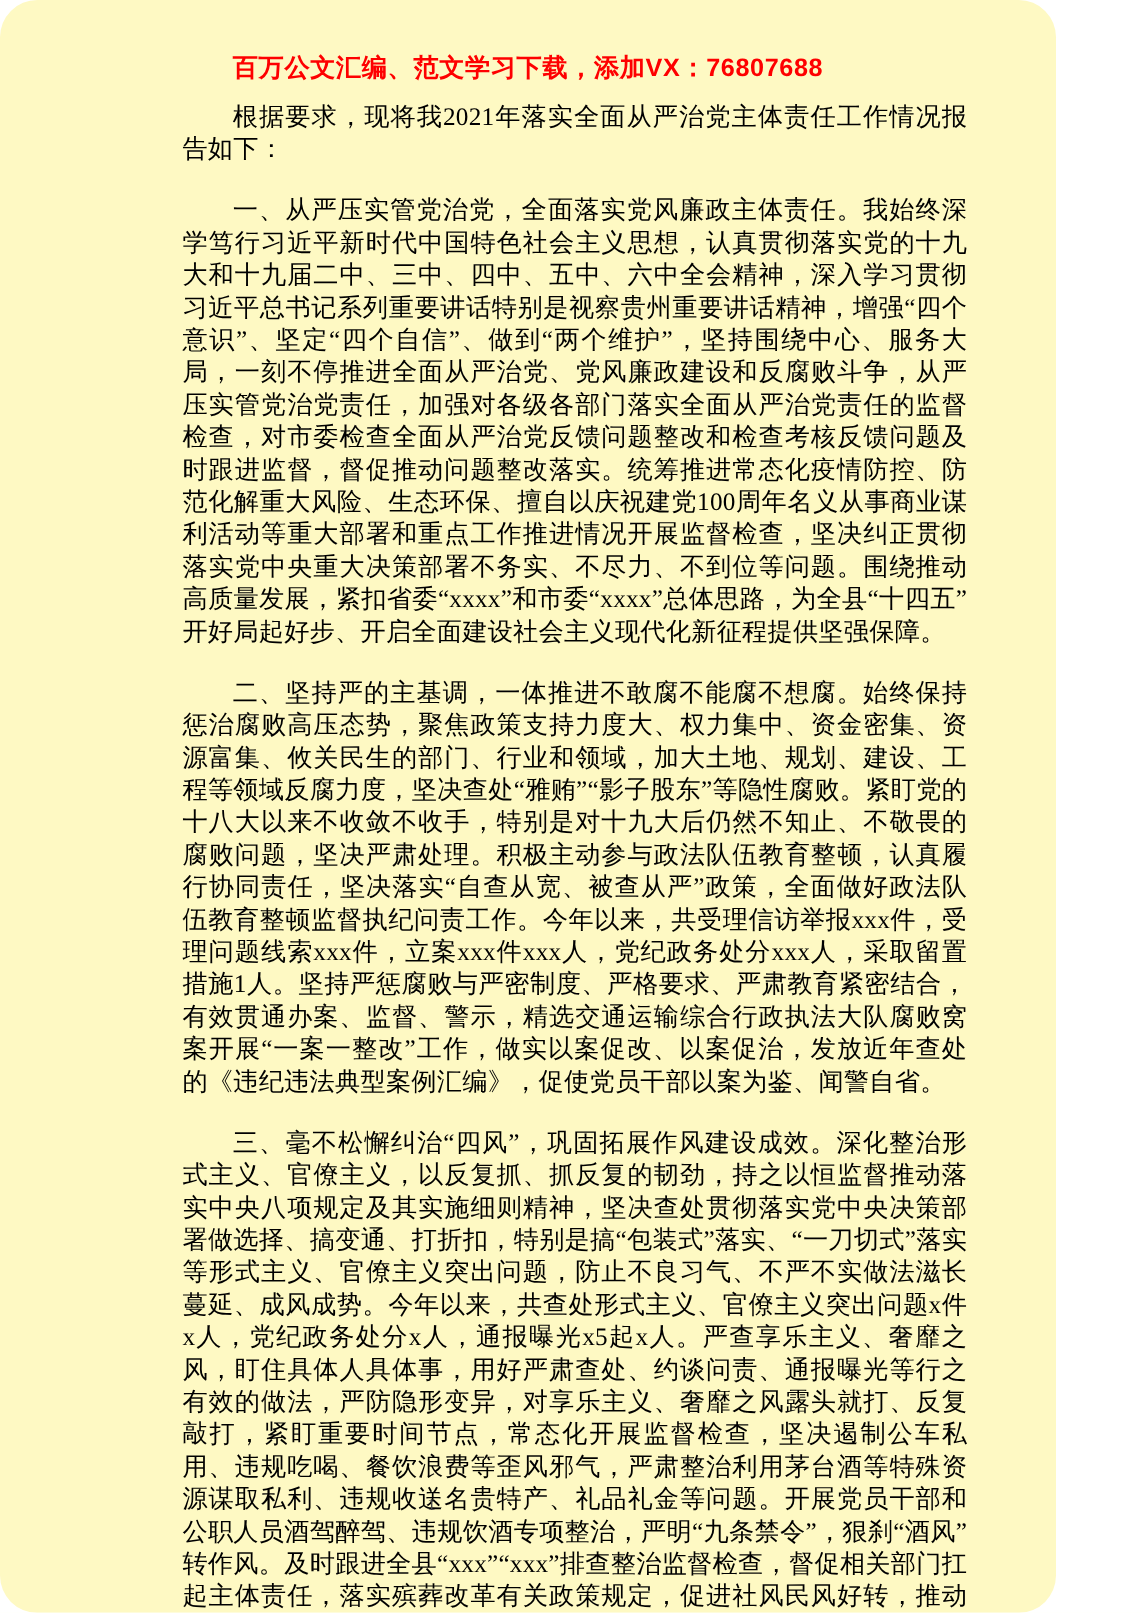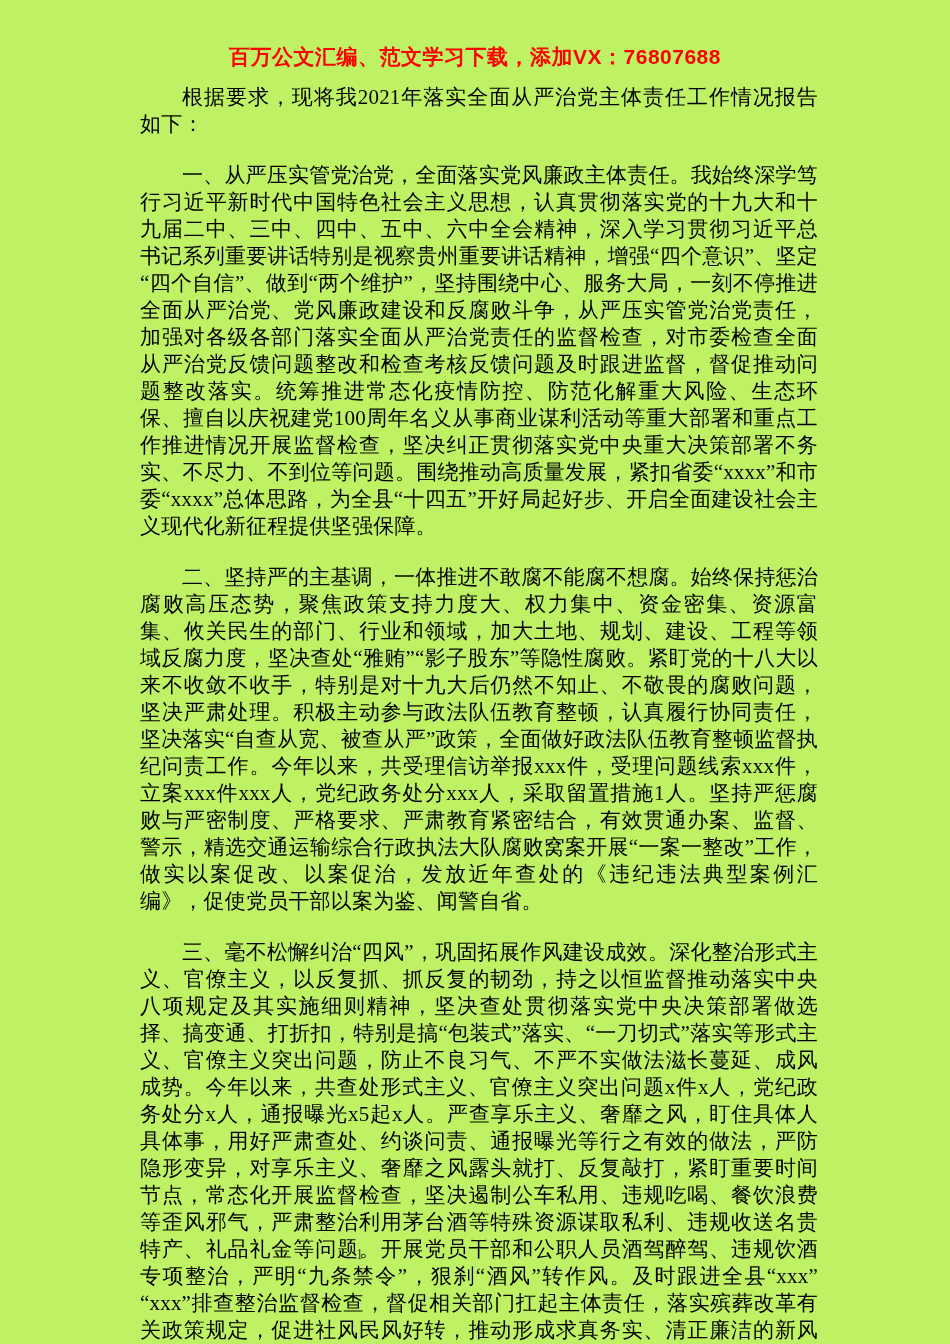--- a/index.html
+++ b/index.html
@@ -2,47 +2,48 @@
 <html lang="zh"><head>
 <meta charset="utf-8">
 <style>
   html, body {
     margin: 0;
     padding: 0;
     background: #ffffff;
   }
   .page {
     position: relative;
-    width: 950px;
+    width: 880px;
     height: 1344px;
-    background: #bef264;
+    background: #fef9c3;
     overflow: hidden;
     font-family: "Liberation Serif", "DejaVu Serif", serif;
     color: #000000;
+    border-radius: 31px;
   }
   .banner {
     padding-top: 44px;
     text-align: center;
     font-family: "Liberation Sans", "DejaVu Sans", sans-serif;
     font-weight: 700;
     font-size: 21px;
     line-height: 25px;
     color: #fe0000;
     letter-spacing: 0.5px;
   }
   .content {
     width: 678px;
     margin-left: 140px;
     font-size: 21px;
     line-height: 27px;
     text-align: justify;
     letter-spacing: 0.2px;
   }
   .content p {
-    margin: 0;
+    margin: 12px;
     text-indent: 2em;
   }
   .intro {
     margin-top: 15px !important;
   }
   .para {
     margin-top: 24px !important;
   }
   .lead {
     font-weight: 400;

